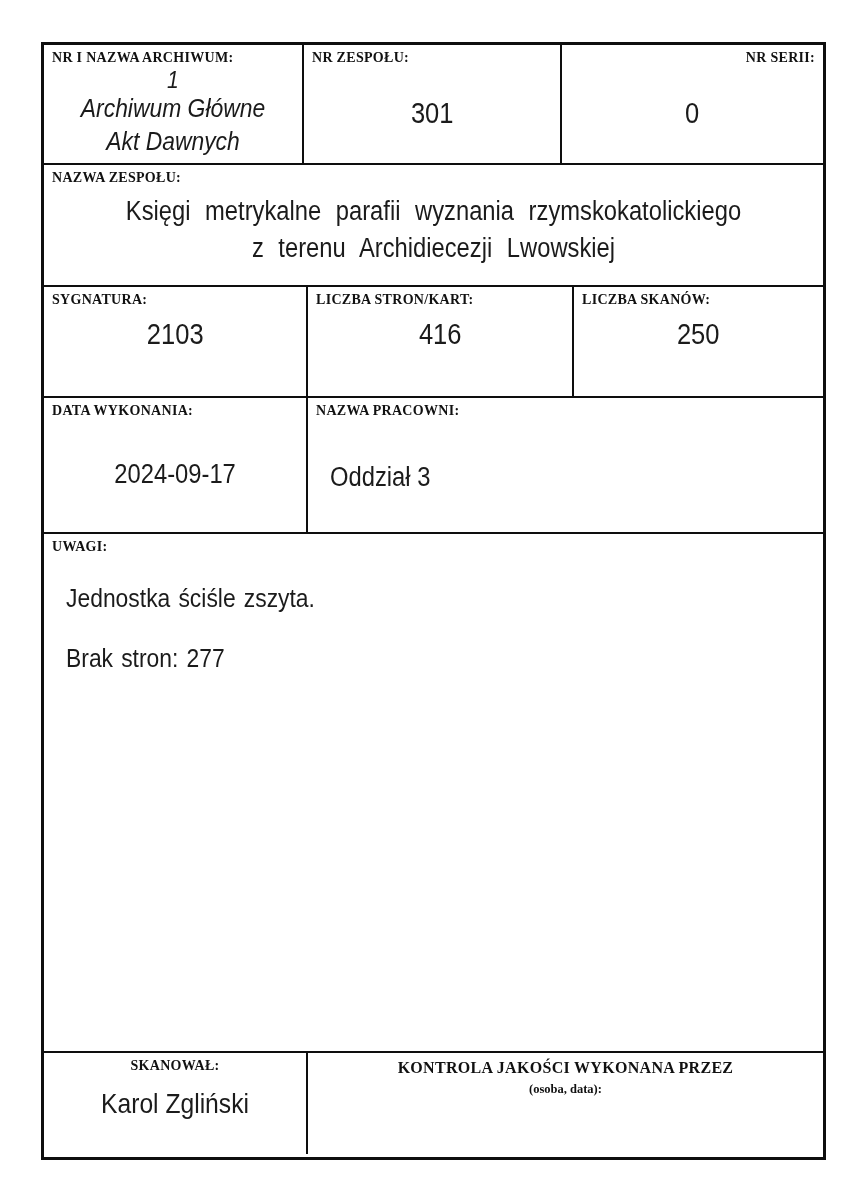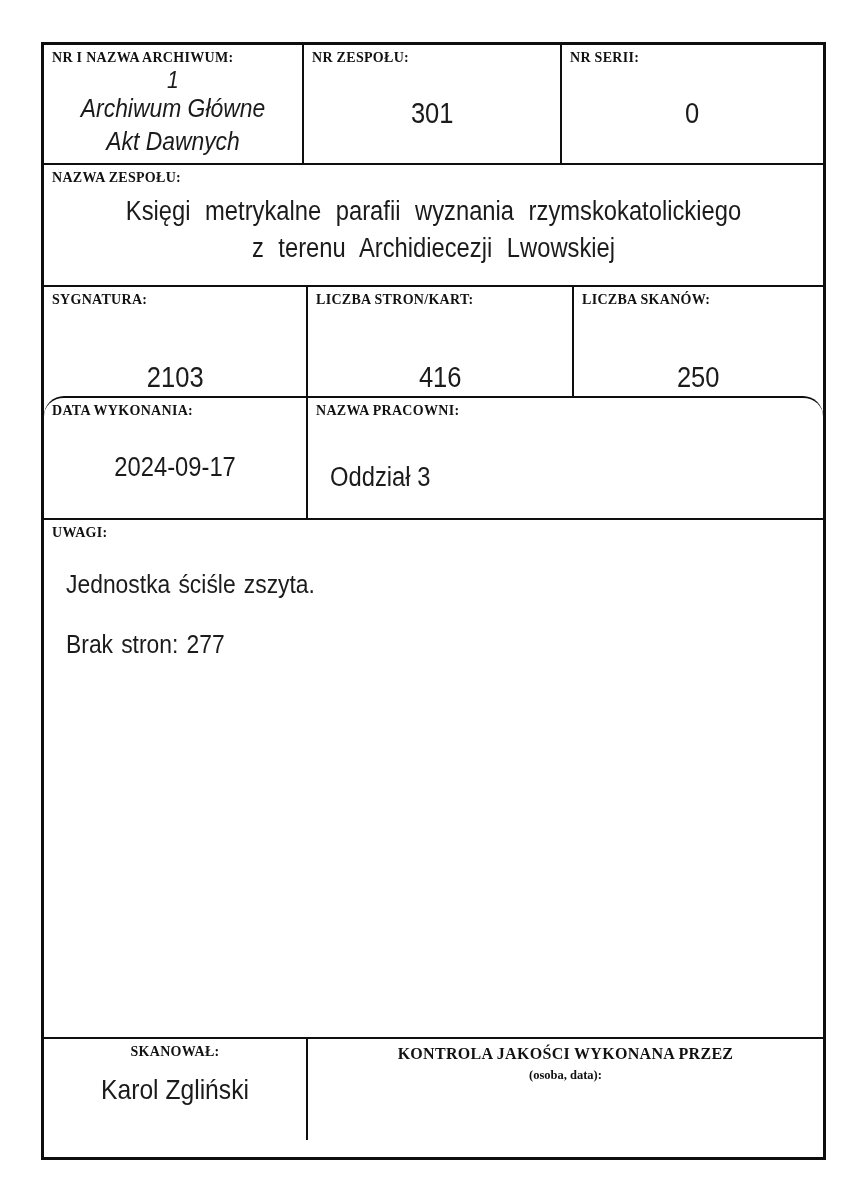--- a/index.html
+++ b/index.html
@@ -28,26 +28,26 @@
   .sublbl{
     font-family:"Liberation Serif",serif;font-weight:700;font-size:12.5px;
     color:#111;text-align:center;margin-top:5px;
   }
   .val{
     font-family:"Liberation Sans",sans-serif;color:#1b1b1b;
     transform:scaleX(0.88);transform-origin:50% 50%;
   }
   .val.left{transform-origin:0 50%;}
   .vcenter{flex:1 1 auto;display:flex;align-items:center;justify-content:center;}
-  .vcenter.down{align-items:flex-end;padding-top:10px;}
+  .vcenter.down{align-items:flex-start;padding-top:10px;}
   
   .r1{height:118px;} .r2{height:122px;} .r3{height:111px;}
-  .r4{height:122px;border-radius:20px;} .r5{height:519px;} .r6{height:103px;}
+  .r4{height:136px;} .r5{height:519px;} .r6{height:103px;}
   
-  .r1 .c1{width:258px;} .r1 .c2{width:264px;flex:1;} .r1 .c3{width:263px;}
+  .r1 .c1{width:258px;} .r1 .c2{width:264px;flex:1;} .r1 .c3{width:263px;text-align:right;}
   
   .r3 .c1{width:262px;} .r3 .c2{width:272px;flex:1;} .r3 .c3{width:251px;}
   
   .half1{width:262px;} .half2{flex:1;}
   .wide{width:100%;}
   .archive-stack{flex:1;display:flex;flex-direction:column;align-items:center;justify-content:space-evenly;padding-bottom:2px;}
   .archive-num{font-size:24px;font-style:italic;line-height:24px;}
   .archive-name{font-size:26px;font-style:italic;line-height:32px;text-align:center;white-space:nowrap;}
   .bignum{font-size:29px;line-height:30px;}
   .fonds-lines{flex:1;display:flex;flex-direction:column;align-items:center;justify-content:center;padding-bottom:8px;}

